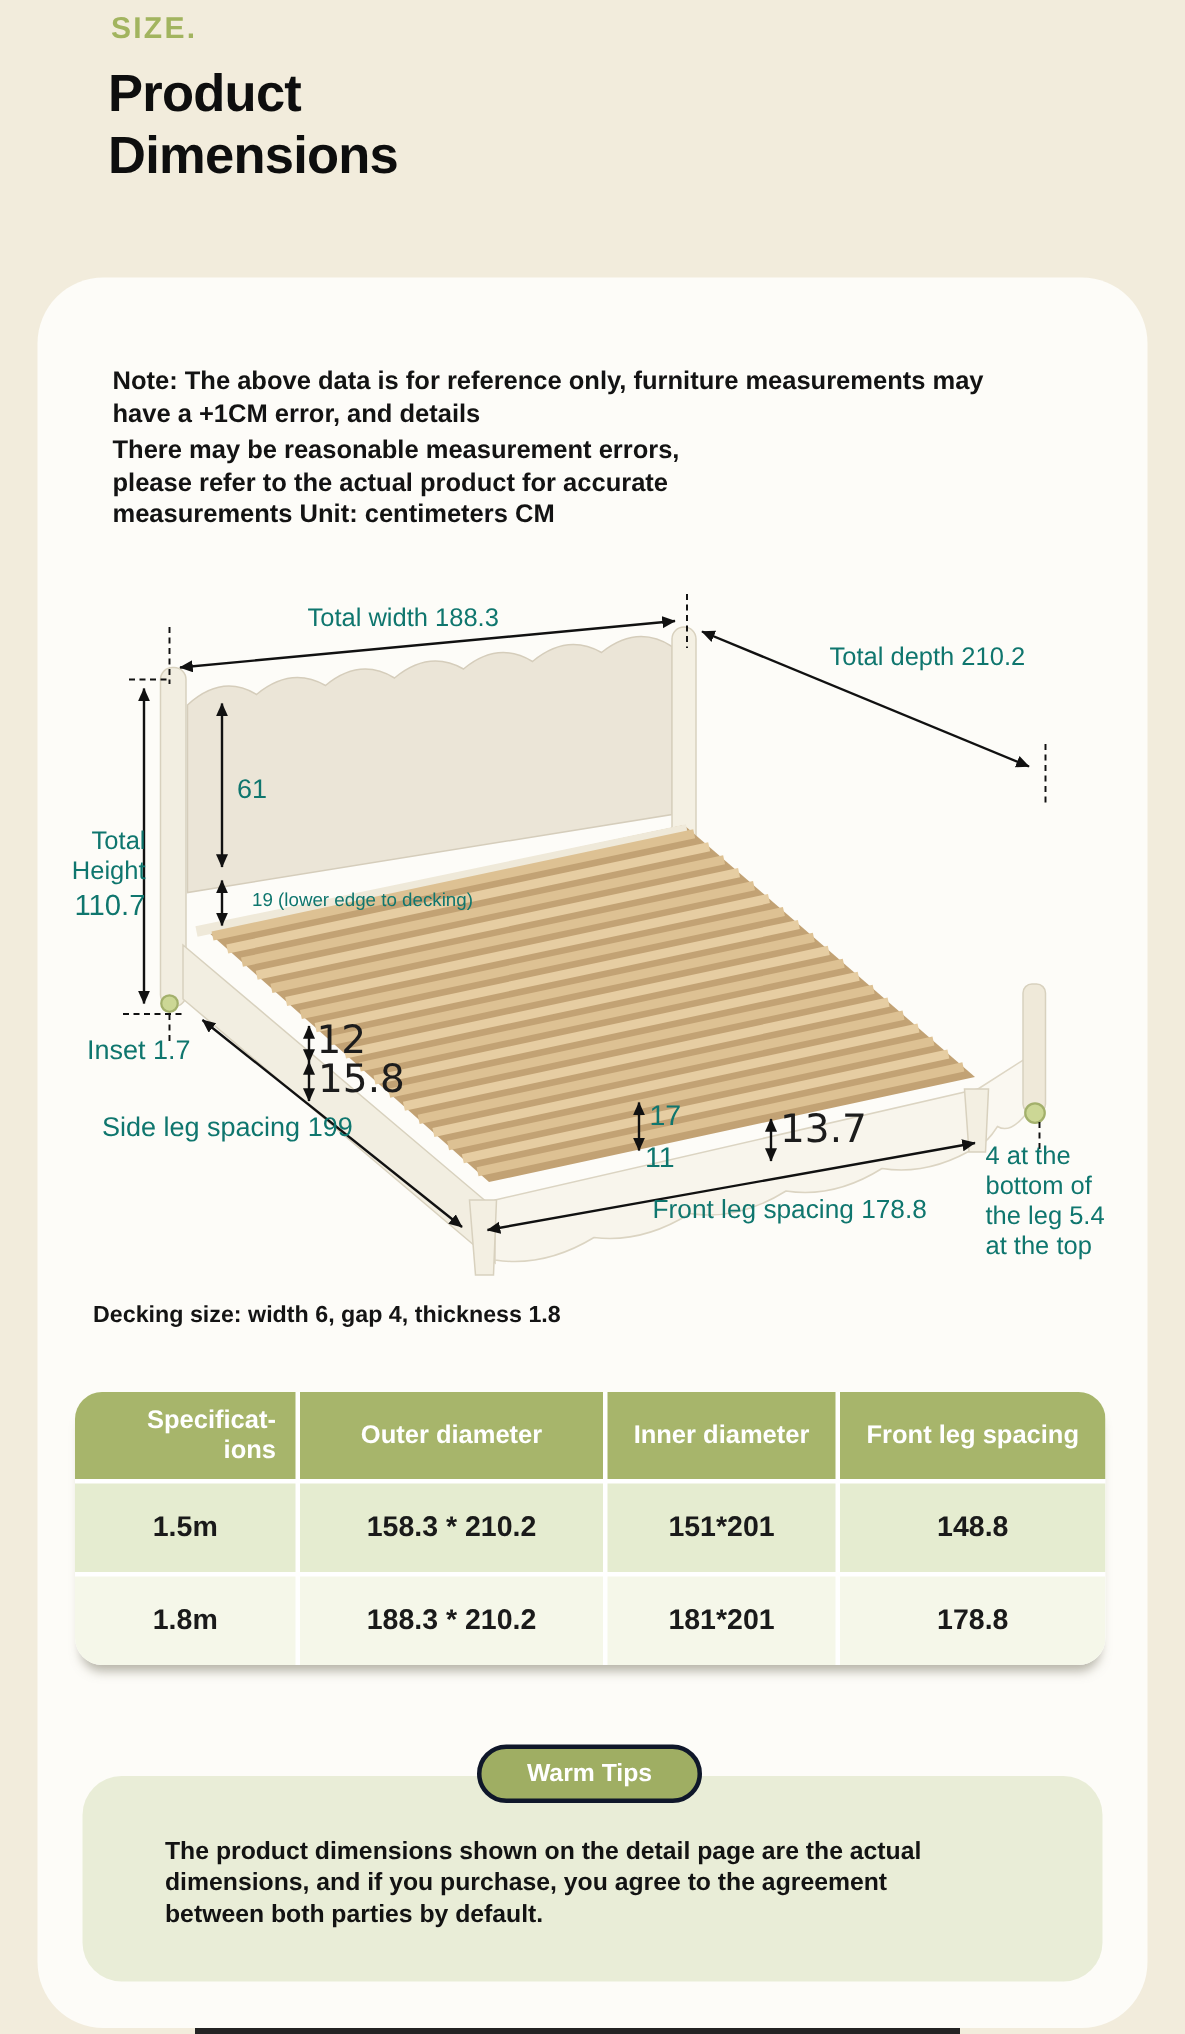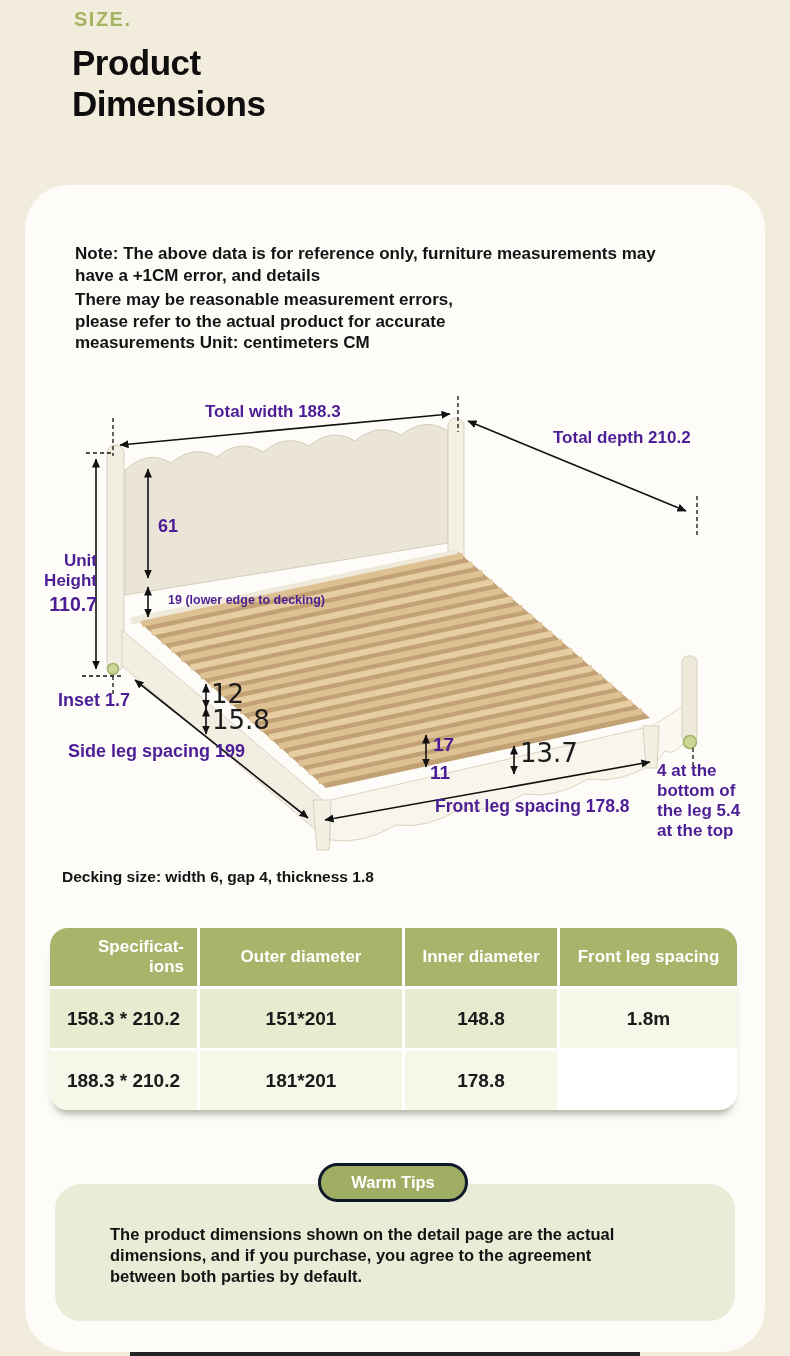--- a/index.html
+++ b/index.html
@@ -29,21 +29,21 @@
     background:var(--panel_bg, #fdfcf8); border-radius:44px;
   }
 
   .note { position:absolute; left:50px; font-size:17px; font-weight:bold; line-height:21.5px; color:#131313; width:660px; }
   .note-1 { top:58px; }
   .note-2 { top:104px; }
 
   
   .diagram { position:absolute; left:0; top:200px; width:740px; height:470px; }
   .diagram svg { position:absolute; left:0; top:0; overflow:visible; }
-  .dlabel { position:absolute; font-weight:bold; color:#4c1d95; font-size:17px; white-space:pre-line; }
+  .dlabel { position:absolute; font-weight:normal; color:#0f766e; font-size:17px; white-space:pre-line; }
   .lab-total-width  { left:180px; top:17px; }
   .lab-total-depth  { left:528px; top:43px; }
   .lab-total-height { left:-12px; top:146px; width:84px; text-align:right; }
   .lab-total-height .val { display:block; font-size:19.5px; margin-top:2px; }
   .lab-61   { left:133px; top:131px; font-size:18px; }
   .lab-19   { left:143px; top:208px; font-size:12.5px; }
   .lab-inset{ left:33px;  top:305px; font-size:18px; }
   .num-big  { font-family:"DejaVu Sans", sans-serif; font-weight:400; font-size:26px; color:#1c1c1c; }
   .lab-12   { left:186px; top:294px; }
   .lab-158  { left:187px; top:320px; }
@@ -179,21 +179,21 @@
           <line x1="401" y1="350" x2="401" y2="382" marker-start="url(#ah)" marker-end="url(#ah)"></line>
           <line x1="489" y1="361" x2="489" y2="389" marker-start="url(#ah)" marker-end="url(#ah)"></line>
           <line x1="110" y1="295" x2="283" y2="433" marker-start="url(#ah)" marker-end="url(#ah)"></line>
           <line x1="300" y1="435" x2="625" y2="377" marker-start="url(#ah)" marker-end="url(#ah)"></line>
         </g>
       </svg>
 
       <div class="dlabel lab-total-width">Total width 188.3</div>
       <div class="dlabel lab-total-depth">Total depth 210.2</div>
       <div class="dlabel lab-total-height">
-        <span>Unit Height</span>
+        <span>Total Height</span>
         <span class="val">110.7</span>
       </div>
       <div class="dlabel lab-61">61</div>
       <div class="dlabel lab-19">19 (lower edge to decking)</div>
       <div class="dlabel lab-inset">Inset 1.7</div>
       <div class="dlabel num-big lab-12">12</div>
       <div class="dlabel num-big lab-158">15.8</div>
       <div class="dlabel lab-side">Side leg spacing 199</div>
       <div class="dlabel lab-17">17</div>
       <div class="dlabel lab-11">11</div>
@@ -207,20 +207,21 @@
 
     <div class="decking-note">Decking size: width 6, gap 4, thickness 1.8</div>
 
     <div class="spec-table">
       <div class="cell th first pre">Specificat-
 ions</div>
       <div class="cell th">Outer diameter</div>
       <div class="cell th">Inner diameter</div>
       <div class="cell th">Front leg spacing</div>
 
+      <div class="cell td r1">1.5m</div>
       <div class="cell td r1">158.3 * 210.2</div>
       <div class="cell td r1">151*201</div>
       <div class="cell td r1">148.8</div>
 
       <div class="cell td r2">1.8m</div>
       <div class="cell td r2">188.3 * 210.2</div>
       <div class="cell td r2">181*201</div>
       <div class="cell td r2">178.8</div>
     </div>
 

